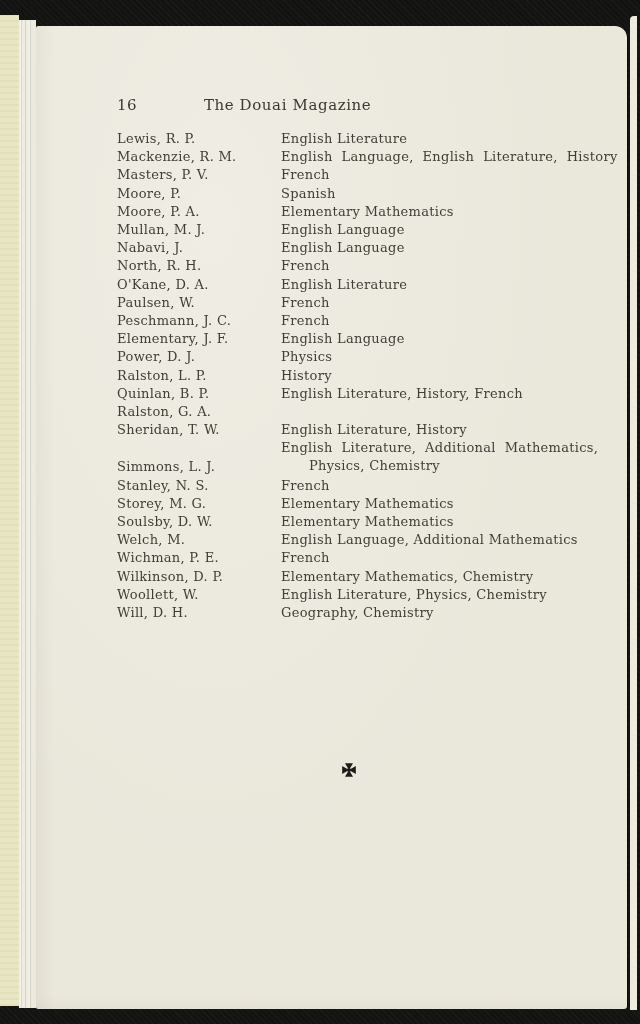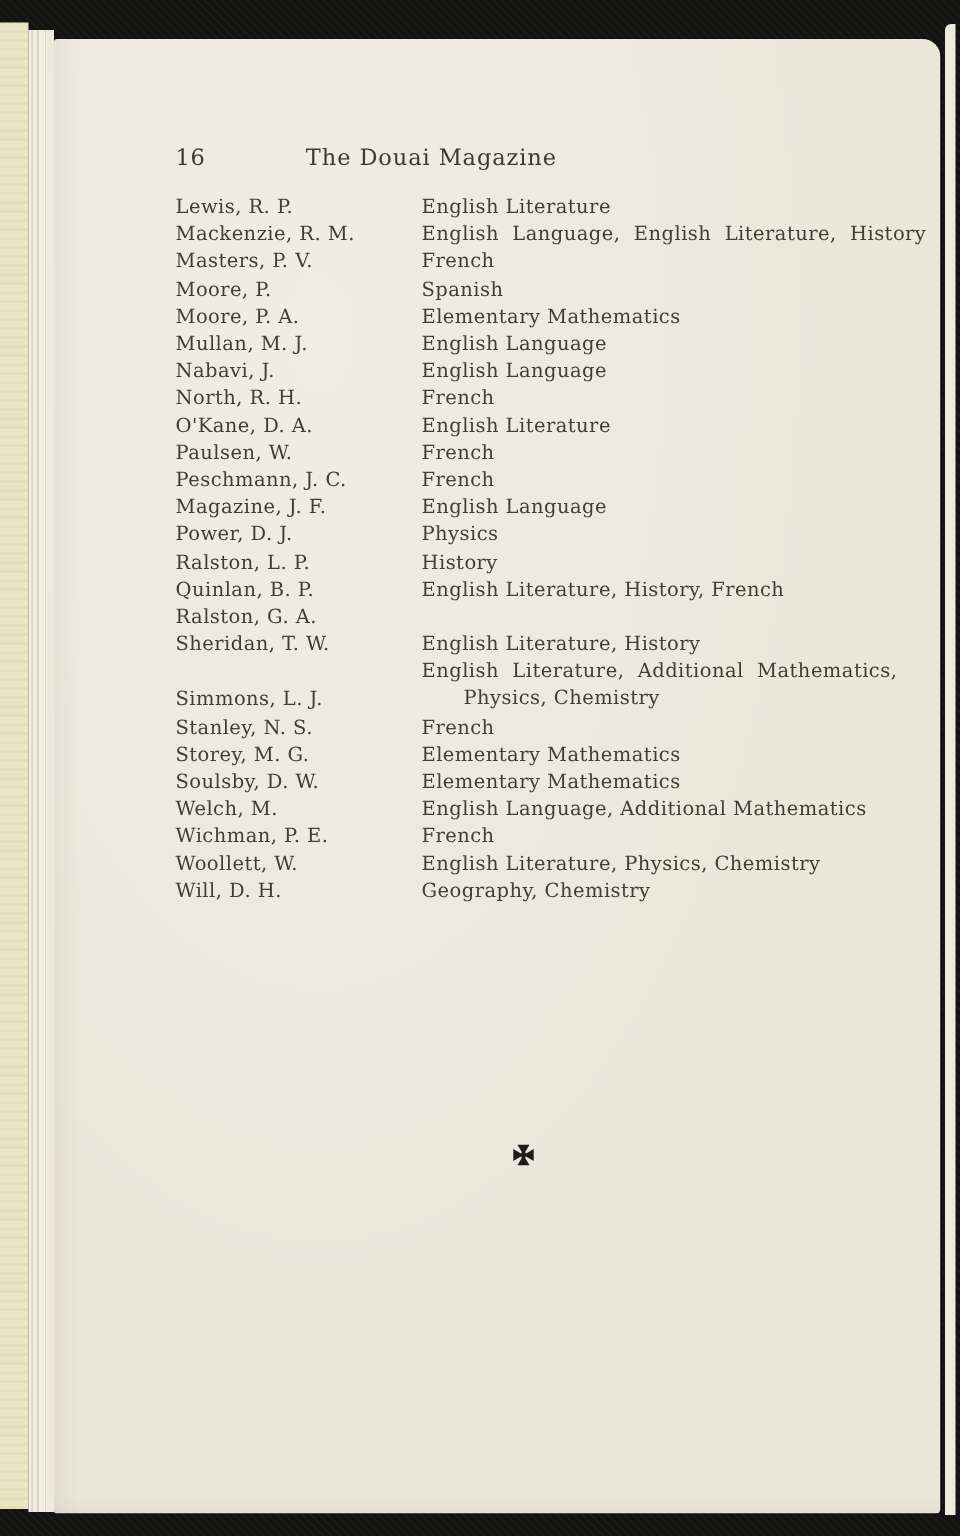--- a/index.html
+++ b/index.html
@@ -144,21 +144,21 @@
             <div class="subject-line">French</div>
           </span>
         </div>
         <div class="row">
           <span class="cell-name">Peschmann, J. C.</span>
           <span class="cell-subjects">
             <div class="subject-line">French</div>
           </span>
         </div>
         <div class="row">
-          <span class="cell-name">Magazine, J. F.</span>
+          <span class="cell-name">Elementary, J. F.</span>
           <span class="cell-subjects">
             <div class="subject-line">English Language</div>
           </span>
         </div>
         <div class="row">
           <span class="cell-name">Power, D. J.</span>
           <span class="cell-subjects">
             <div class="subject-line">Physics</div>
           </span>
         </div>
@@ -211,20 +211,26 @@
         <div class="row">
           <span class="cell-name">Welch, M.</span>
           <span class="cell-subjects">
             <div class="subject-line">English Language, Additional Mathematics</div>
           </span>
         </div>
         <div class="row">
           <span class="cell-name">Wichman, P. E.</span>
           <span class="cell-subjects">
             <div class="subject-line">French</div>
+          </span>
+        </div>
+        <div class="row">
+          <span class="cell-name">Wilkinson, D. P.</span>
+          <span class="cell-subjects">
+            <div class="subject-line">Elementary Mathematics, Chemistry</div>
           </span>
         </div>
         <div class="row">
           <span class="cell-name">Woollett, W.</span>
           <span class="cell-subjects">
             <div class="subject-line">English Literature, Physics, Chemistry</div>
           </span>
         </div>
         <div class="row">
           <span class="cell-name">Will, D. H.</span>

